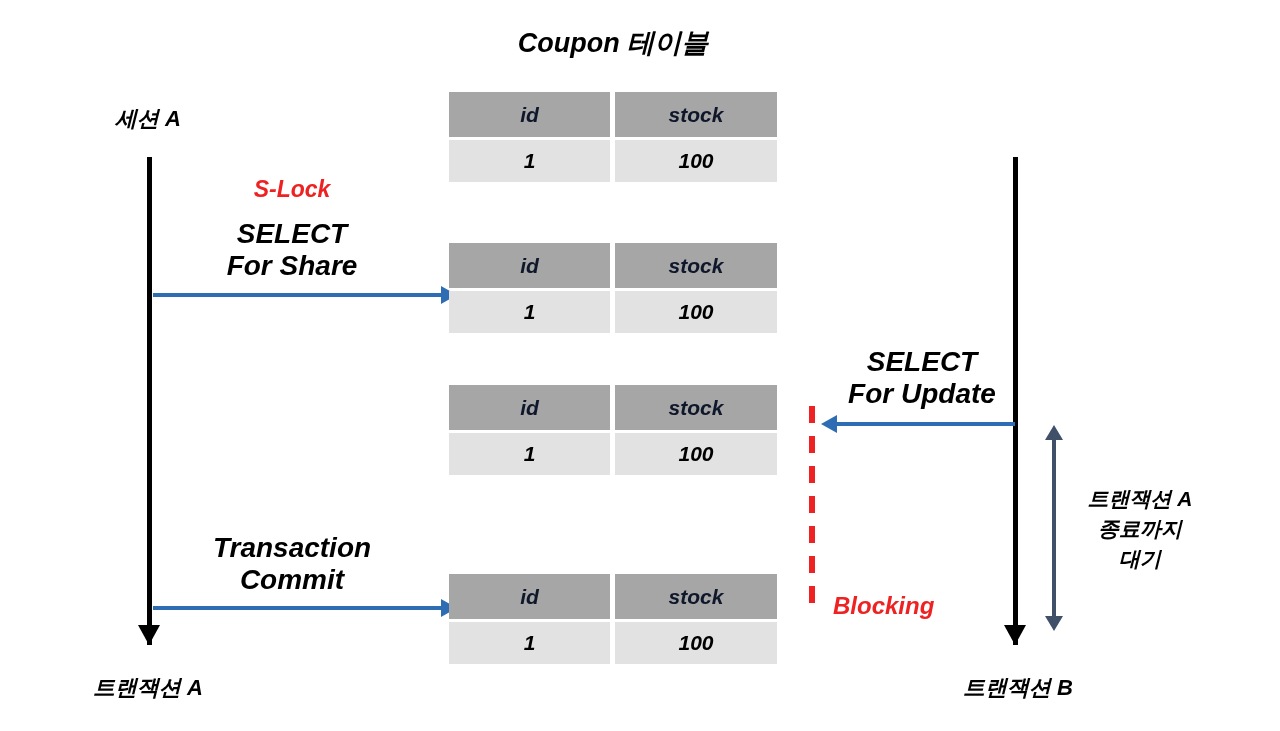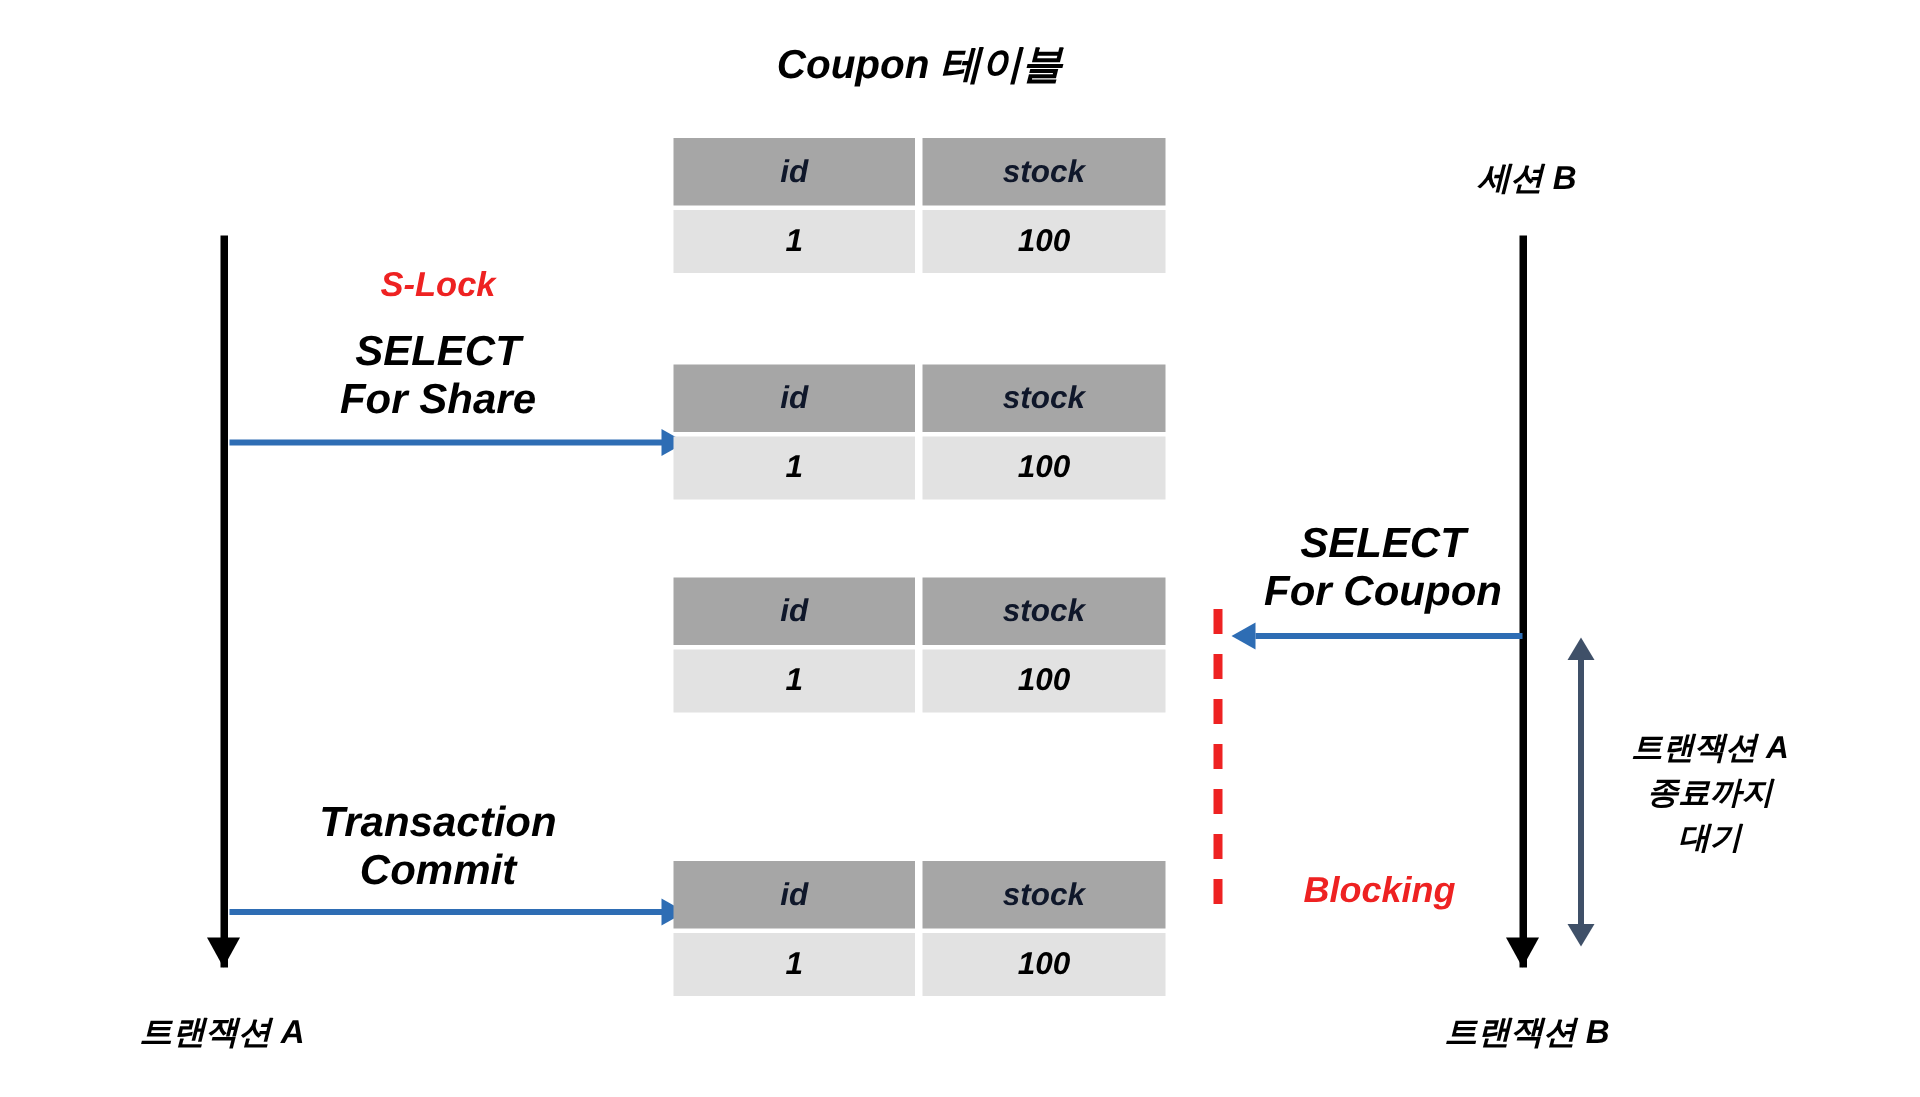--- a/index.html
+++ b/index.html
@@ -160,20 +160,21 @@
     border-top: 15px solid #3f5068;
   }
 </style>
 </head>
 <body>
 
 <div id="canvas">
 
   <div class="abs title" style="left:413px; top:25px; width:400px;">Coupon 테이블</div>
 
+  <div class="abs lane-label" style="left:48px; top:104px; width:200px;">세션 A</div>
 
   <div class="abs lifeline" style="left:147px; top:157px; height:488px;"></div>
   <div class="abs lifeline-head" style="left:138px; top:625px;"></div>
 
   <div class="abs lane-label" style="left:48px; top:673px; width:200px;">트랜잭션 A</div>
 
   <div class="abs lock-label" style="left:192px; top:176px; width:200px;">S-Lock</div>
 
   <div class="abs cmd-label" style="left:192px; top:218px; width:200px;">
     <div>SELECT</div>
@@ -184,39 +185,38 @@
   <div class="abs harrow-head-r" style="left:441px; top:286px;"></div>
 
   <div class="abs cmd-label" style="left:192px; top:532px; width:200px;">
     <div>Transaction</div>
     <div>Commit</div>
   </div>
 
   <div class="abs harrow-line" style="left:153px; top:606px; width:290px;"></div>
   <div class="abs harrow-head-r" style="left:441px; top:599px;"></div>
 
-  <div class="abs lane-label" style="left:918px; top:104px; width:200px;">세션 B</div>
 
   <div class="abs lifeline" style="left:1013px; top:157px; height:488px;"></div>
   <div class="abs lifeline-head" style="left:1004px; top:625px;"></div>
 
   <div class="abs lane-label" style="left:918px; top:673px; width:200px;">트랜잭션 B</div>
 
 
   <div class="abs cmd-label" style="left:822px; top:346px; width:200px;">
     <div>SELECT</div>
-    <div>For Coupon</div>
+    <div>For Update</div>
   </div>
 
   <div class="abs harrow-line" style="left:837px; top:422px; width:178px;"></div>
   <div class="abs harrow-head-l" style="left:821px; top:415px;"></div>
 
   <div class="abs blocking-bar" style="left:809px; top:406px; height:207px;"></div>
 
-  <div class="abs blocking-label" style="left:833px; top:580px;margin-left:36px;">Blocking</div>
+  <div class="abs blocking-label" style="left:833px; top:592px;">Blocking</div>
 
   <div class="abs vwait-head-up" style="left:1045px; top:425px;"></div>
   <div class="abs vwait-line" style="left:1052px; top:438px; height:180px;"></div>
   <div class="abs vwait-head-down" style="left:1045px; top:616px;"></div>
 
   <div class="abs wait-label" style="left:1055px; top:484px; width:170px;">
     <div>트랜잭션 A</div>
     <div>종료까지</div>
     <div>대기</div>
   </div>

